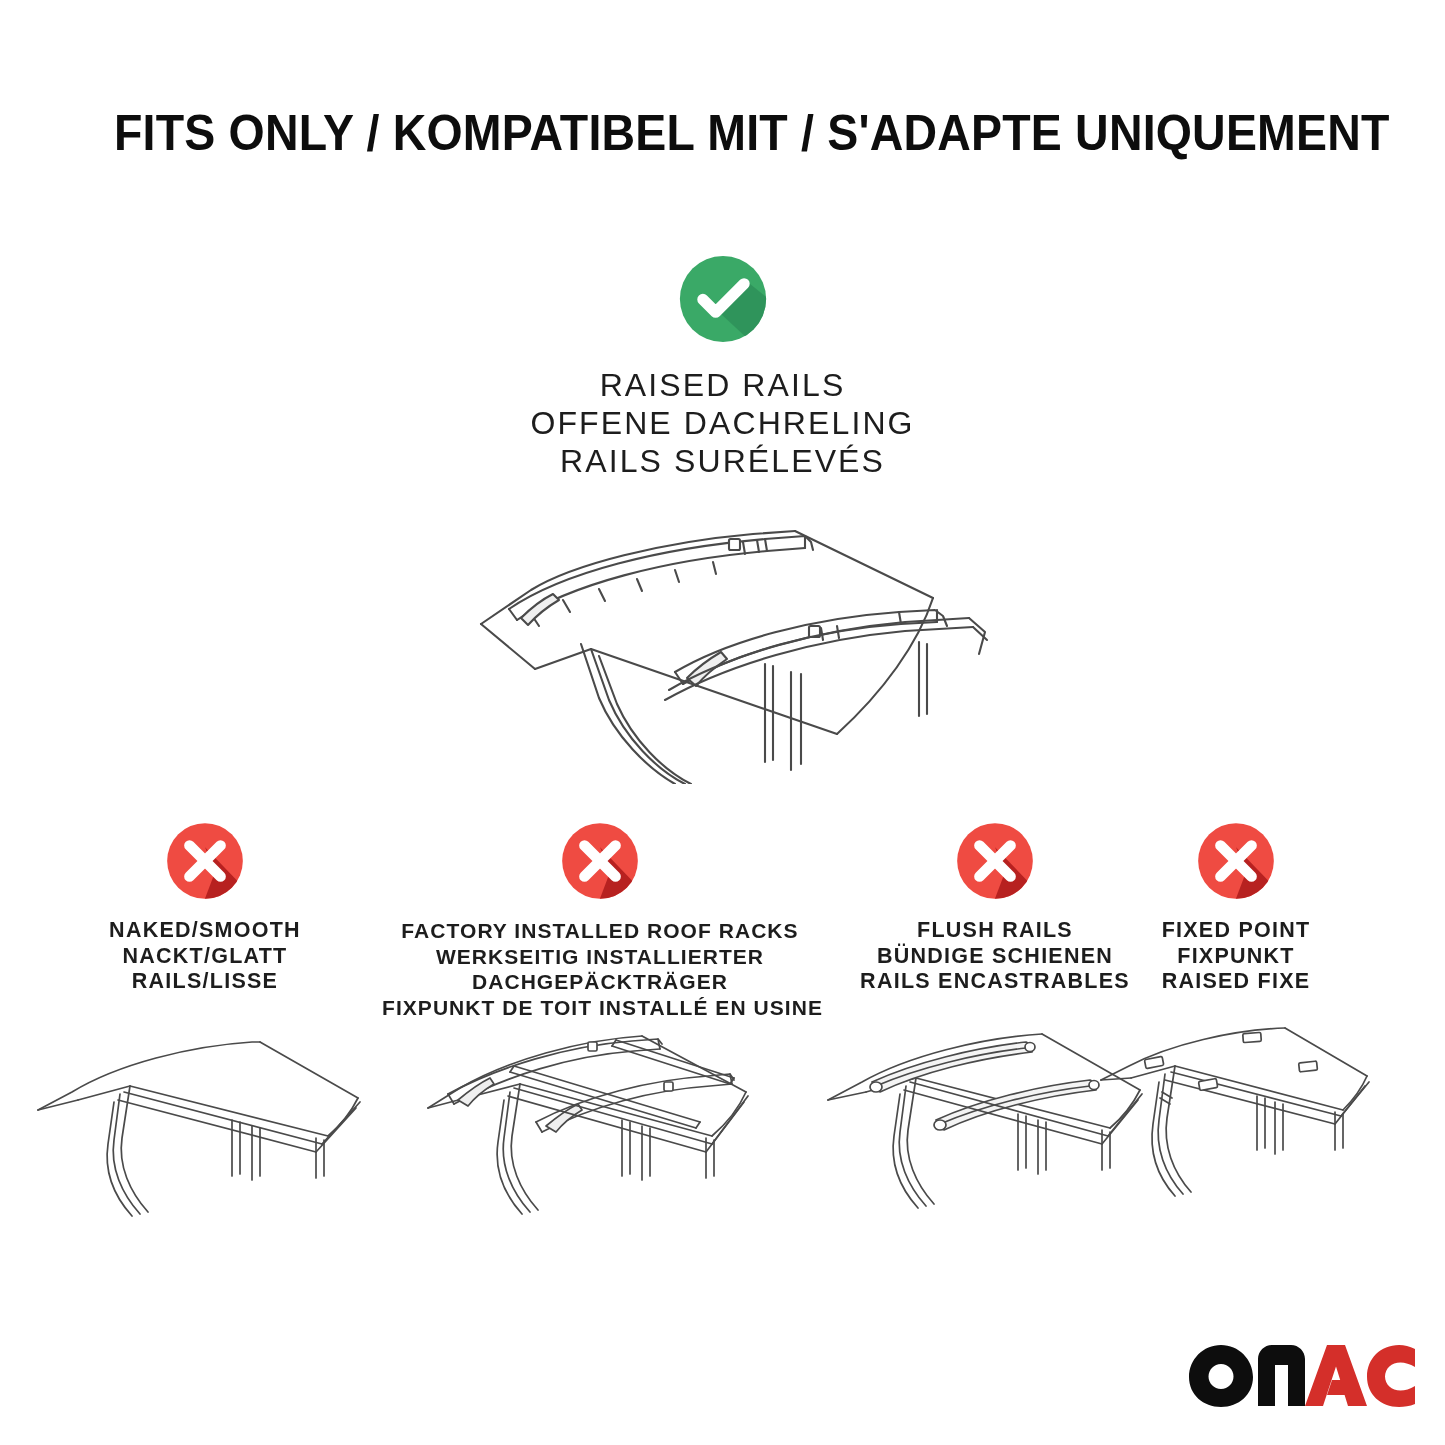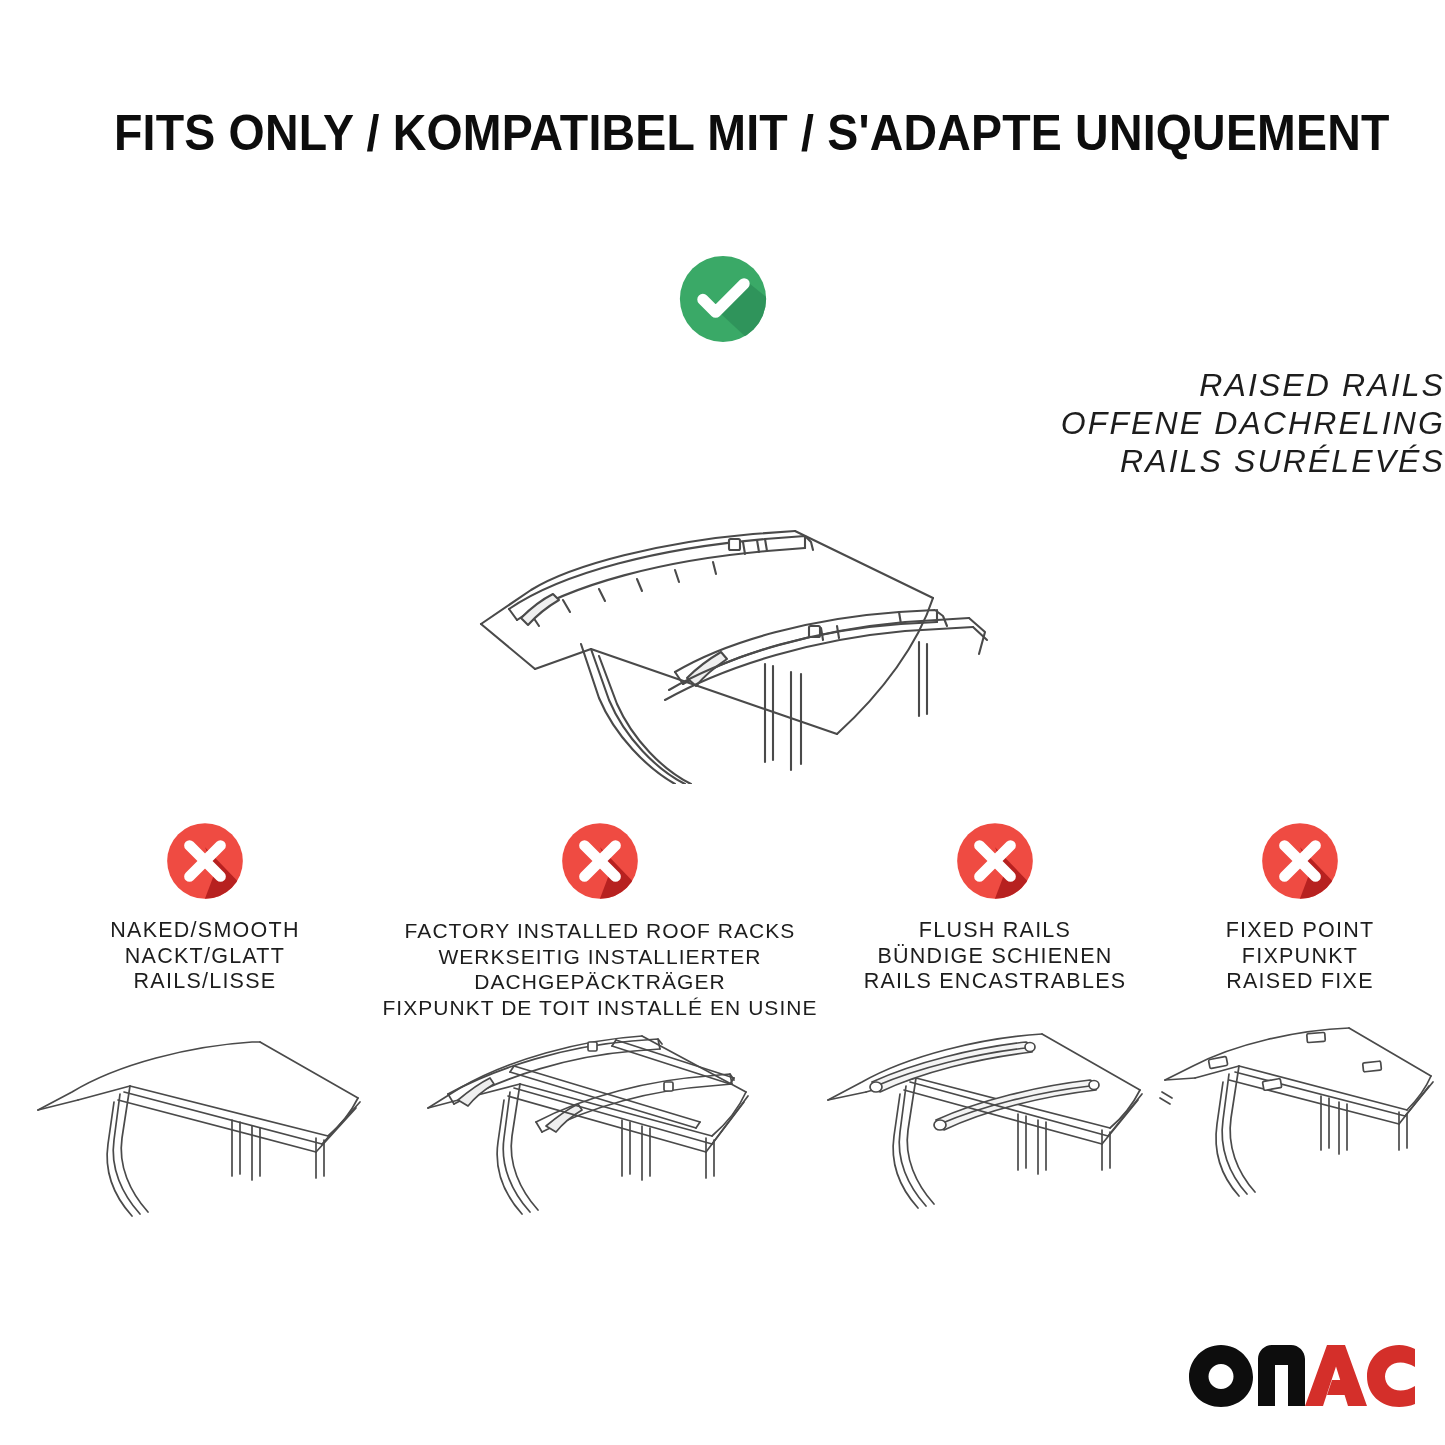--- a/index.html
+++ b/index.html
@@ -37,22 +37,21 @@
     transform-origin: center center;
     white-space: nowrap;
   }
 
   
   .hero {
     position: absolute;
     left: 0;
     top: 250px;
     width: 1445px;
-    text-align: right;
-    font-style: italic;
+    text-align: center;
   }
   .badge-check {
     width: 98px;
     height: 98px;
     margin: 0 auto;
     position: relative;
   }
   .badge-x {
     width: 86px;
     height: 86px;
@@ -89,31 +88,31 @@
     height: 430px;
   }
   .col {
     position: absolute;
     top: 0;
     text-align: center;
   }
   .col-0 { left: 10px;   width: 390px; }
   .col-1 { left: 382px;  width: 436px; }
   .col-2 { left: 800px;  width: 390px; }
-  .col-3 { left: 1159px; width: 282px; }
+  .col-3 { left: 1095px; width: 282px; }
 
   .col-labels {
     margin-top: 14px;
     min-height: 96px;
   }
   .col-line {
     font-size: 21.5px;
     line-height: 25.5px;
     letter-spacing: 1.25px;
-    font-weight: 400;
+    font-weight: 700;
     color: #1d1d1d;
     white-space: nowrap;
   }
   .col-1 .col-line { font-size: 21px; letter-spacing: 1.05px; }
   .col-art { margin-top: 6px; }
   .col-art svg { display: block; margin: 0 auto; }
 
   
   .logo {
     position: absolute;

